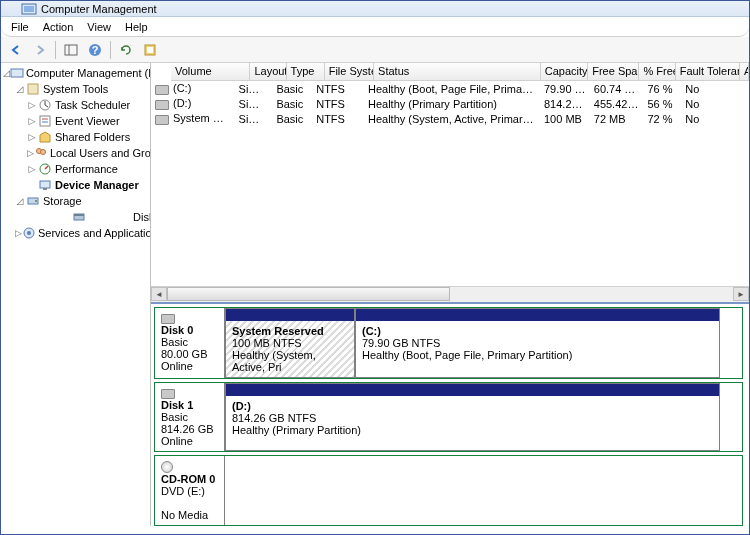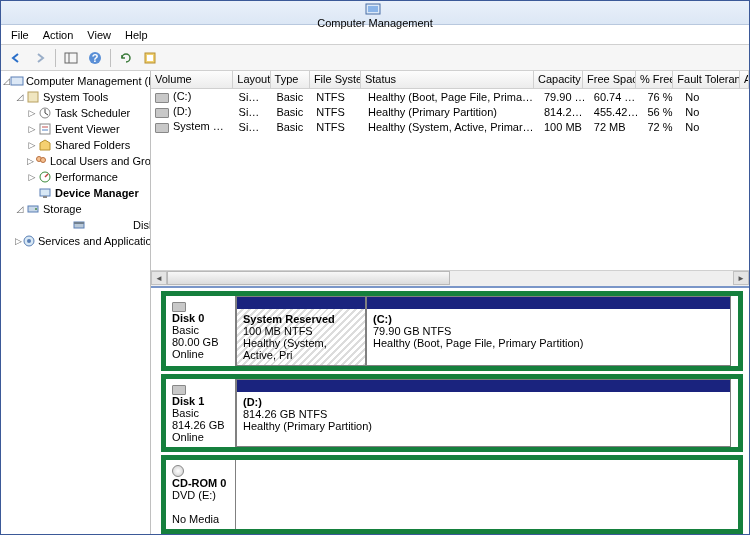--- a/index.html
+++ b/index.html
@@ -1,43 +1,43 @@
 <!DOCTYPE html>
 <html><head>
 <meta charset="utf-8">
 <style>
 * { box-sizing: border-box; font-family: "Segoe UI", Tahoma, sans-serif; font-size: 11px; }
 body { margin: 0; background: #fff; width: 750px; height: 535px; overflow: hidden; border: 1px solid #3b5998; }
-.titlebar { height: 24px; background: linear-gradient(#e9f0fa,#dce7f5); border-bottom: 1px solid #b8c8de; display: flex; align-items: center; padding: 0 8px; flex-direction: column; }
+.titlebar { height: 16px; background: linear-gradient(#e9f0fa,#dce7f5); border-bottom: 1px solid #b8c8de; display: flex; align-items: center; padding: 0 20px; }
 .titlebar .ticon { width: 16px; height: 16px; margin-right: 4px; display: inline-flex; align-items: center; justify-content: center; }
-.menubar { height: 20px; display: flex; align-items: center; padding: 0 4px; gap: 2px; border-bottom: 1px solid #d0d0d0; }
+.menubar { height: 20px; display: flex; align-items: center; padding: 0 4px; gap: 2px; border-bottom: 1px solid #d0d0d0; border-radius: 10px; }
 .menubar span { padding: 2px 6px; cursor: default; }
 .toolbar { height: 26px; display: flex; align-items: center; padding: 0 4px; gap: 2px; border-bottom: 1px solid #d0d0d0; background: #f6f6f6; }
 .tbtn { width: 22px; height: 22px; display: inline-flex; align-items: center; justify-content: center; border: 1px solid transparent; }
 .tsep { width: 1px; height: 18px; background: #c0c0c0; margin: 0 2px; }
 .main { display: flex; height: calc(535px - 24px - 20px - 26px - 2px); }
 .nav { width: 150px; border-right: 1px solid #c0c0c0; overflow: hidden; padding-top: 2px; }
 .tree-row { display: flex; align-items: center; height: 16px; white-space: nowrap; cursor: default; }
 .tree-row .tw { width: 10px; text-align: center; color: #666; font-size: 9px; }
 .tree-row .ticon { width: 16px; height: 14px; display: inline-flex; align-items: center; justify-content: center; }
 .tree-row .lbl { padding-left: 2px; }
 .content { flex: 1; display: flex; flex-direction: column; overflow: hidden; }
 .grid { flex: 0 0 auto; }
-.ghead { display: flex; background: linear-gradient(#fdfdfd,#ececec); border-bottom: 1px solid #d0d0d0; height: 18px; }
+.ghead { display: flex; background: linear-gradient(#fdfdfd,#ececec); border-bottom: 1px solid #d0d0d0; height: 18px; margin-left: 20px; }
 .ghead div { border-right: 1px solid #d0d0d0; padding: 2px 4px; overflow: hidden; white-space: nowrap; }
 .grow { display: flex; height: 15px; align-items: center; }
 .grow div { padding: 0 4px; overflow: hidden; white-space: nowrap; text-overflow: ellipsis; }
 .c-vol { width: 84px; } .c-lay { width: 38px; } .c-typ { width: 40px; } .c-fs { width: 52px; } .c-sta { width: 177px; } .c-cap { width: 50px; } .c-fre { width: 54px; } .c-pct { width: 38px; } .c-ft { width: 68px; } .c-ac { flex:1; }
 .gspace { flex: 1; }
 .hscroll { height: 16px; background: #f0f0f0; border-top: 1px solid #d0d0d0; display:flex; align-items:center; }
 .hscroll .arr { width:16px; height:14px; background:#e4e4e4; border:1px solid #c0c0c0; display:flex; align-items:center; justify-content:center; font-size:8px; color:#555;}
 .hscroll .track { flex:1; height:14px; background:#efefef; position:relative;}
 .hscroll .thumb { position:absolute; left:0; width:50%; height:100%; background:linear-gradient(#f8f8f8,#dcdcdc); border:1px solid #b8b8b8;}
 .disks { border-top: 2px solid #7a96c8; overflow-y: auto; }
-.diskrow { display: flex; border: 5px solid #15803d; margin: 3px 6px 0 10px; }
+.diskrow { display: flex; border: 1px solid #15803d; margin: 3px 6px 0 3px; }
 .diskinfo { width: 70px; padding: 4px 6px; border-right: 1px solid #808080; }
 .diskinfo b { display: block; }
 .diskbar { flex: 1; display: flex; padding: 0; }
 .part { border: 1px solid #808080; margin: 0; display: flex; flex-direction: column; }
 .part .stripe { height: 12px; background: #1a237e; }
 .part .pbody { padding: 4px 6px; font-size: 11px; }
 .part.hatched .pbody { background: repeating-linear-gradient(135deg, #fff, #fff 3px, #dcdcdc 3px, #dcdcdc 5px); }
 .diskicon { width:14px; height:10px; background:#c8c8c8; border:1px solid #888; display:inline-block; margin-right:4px; vertical-align:middle; border-radius:1px;}
 svg { display:block; }
 </style>

